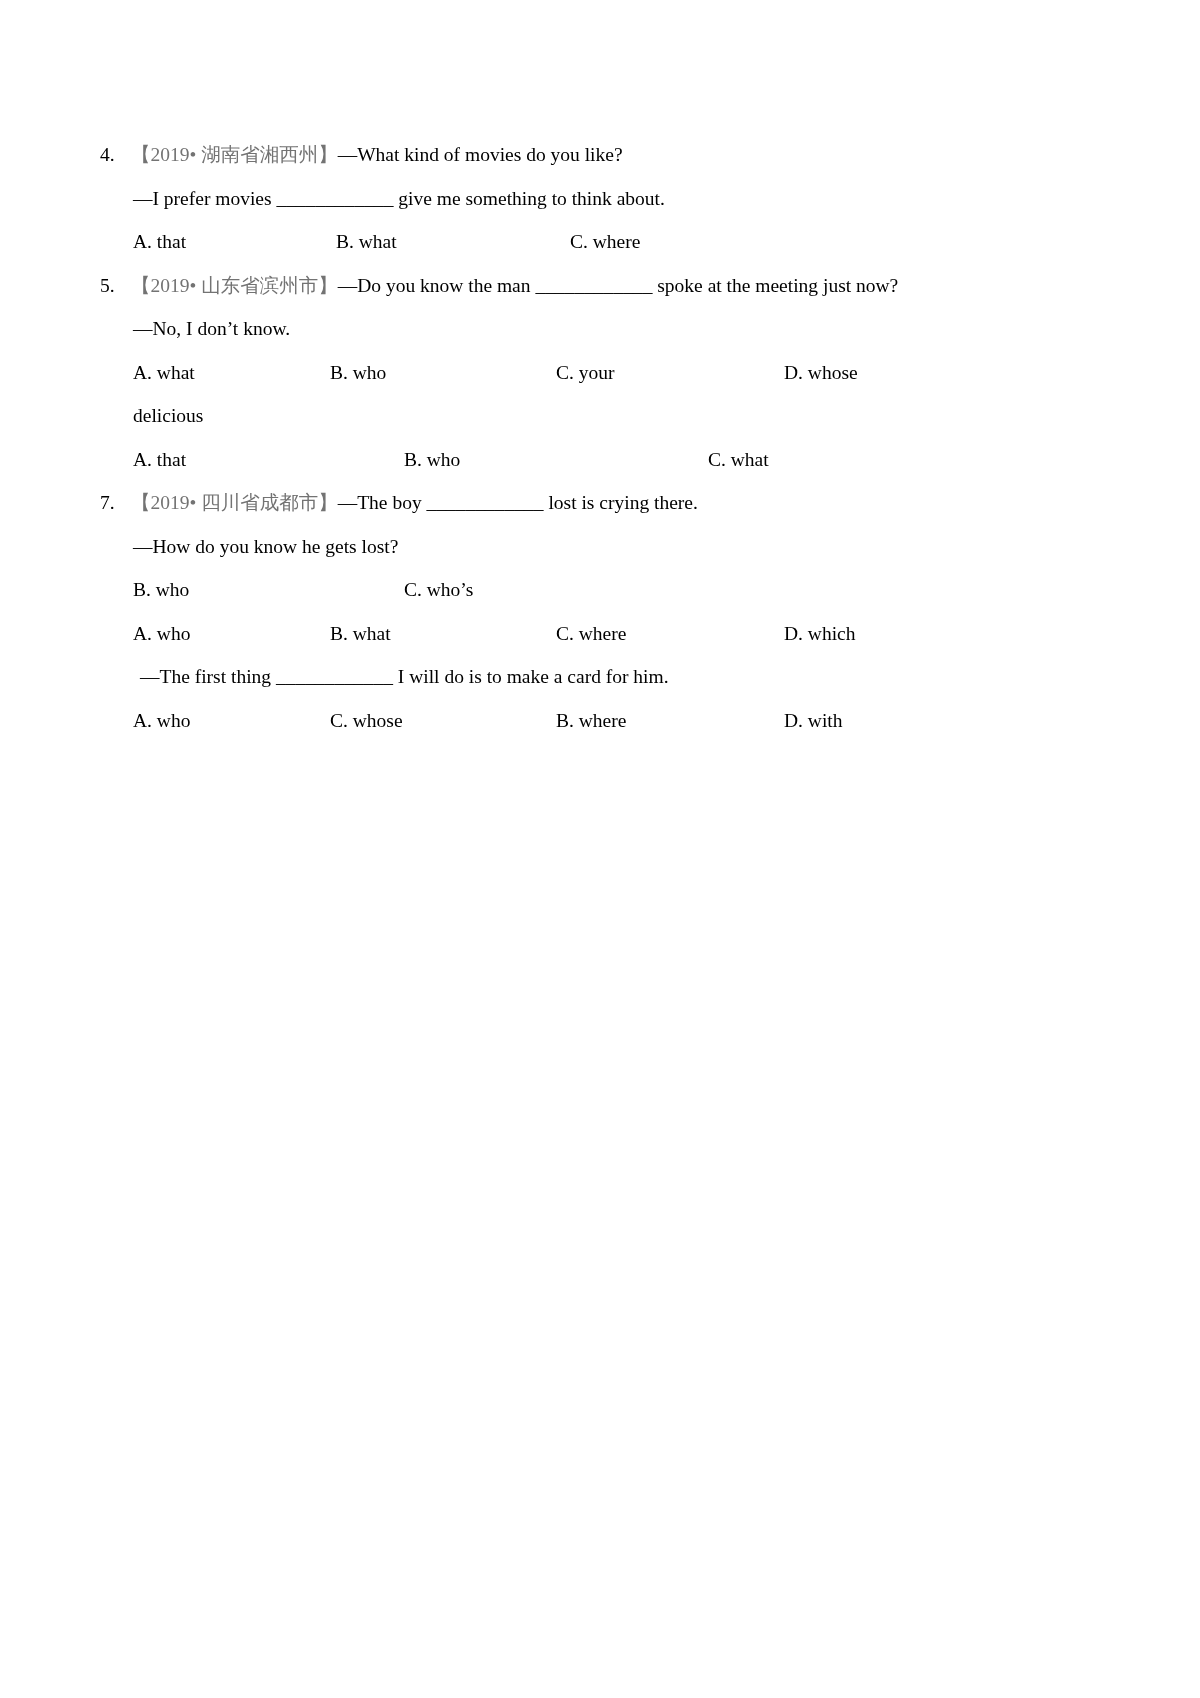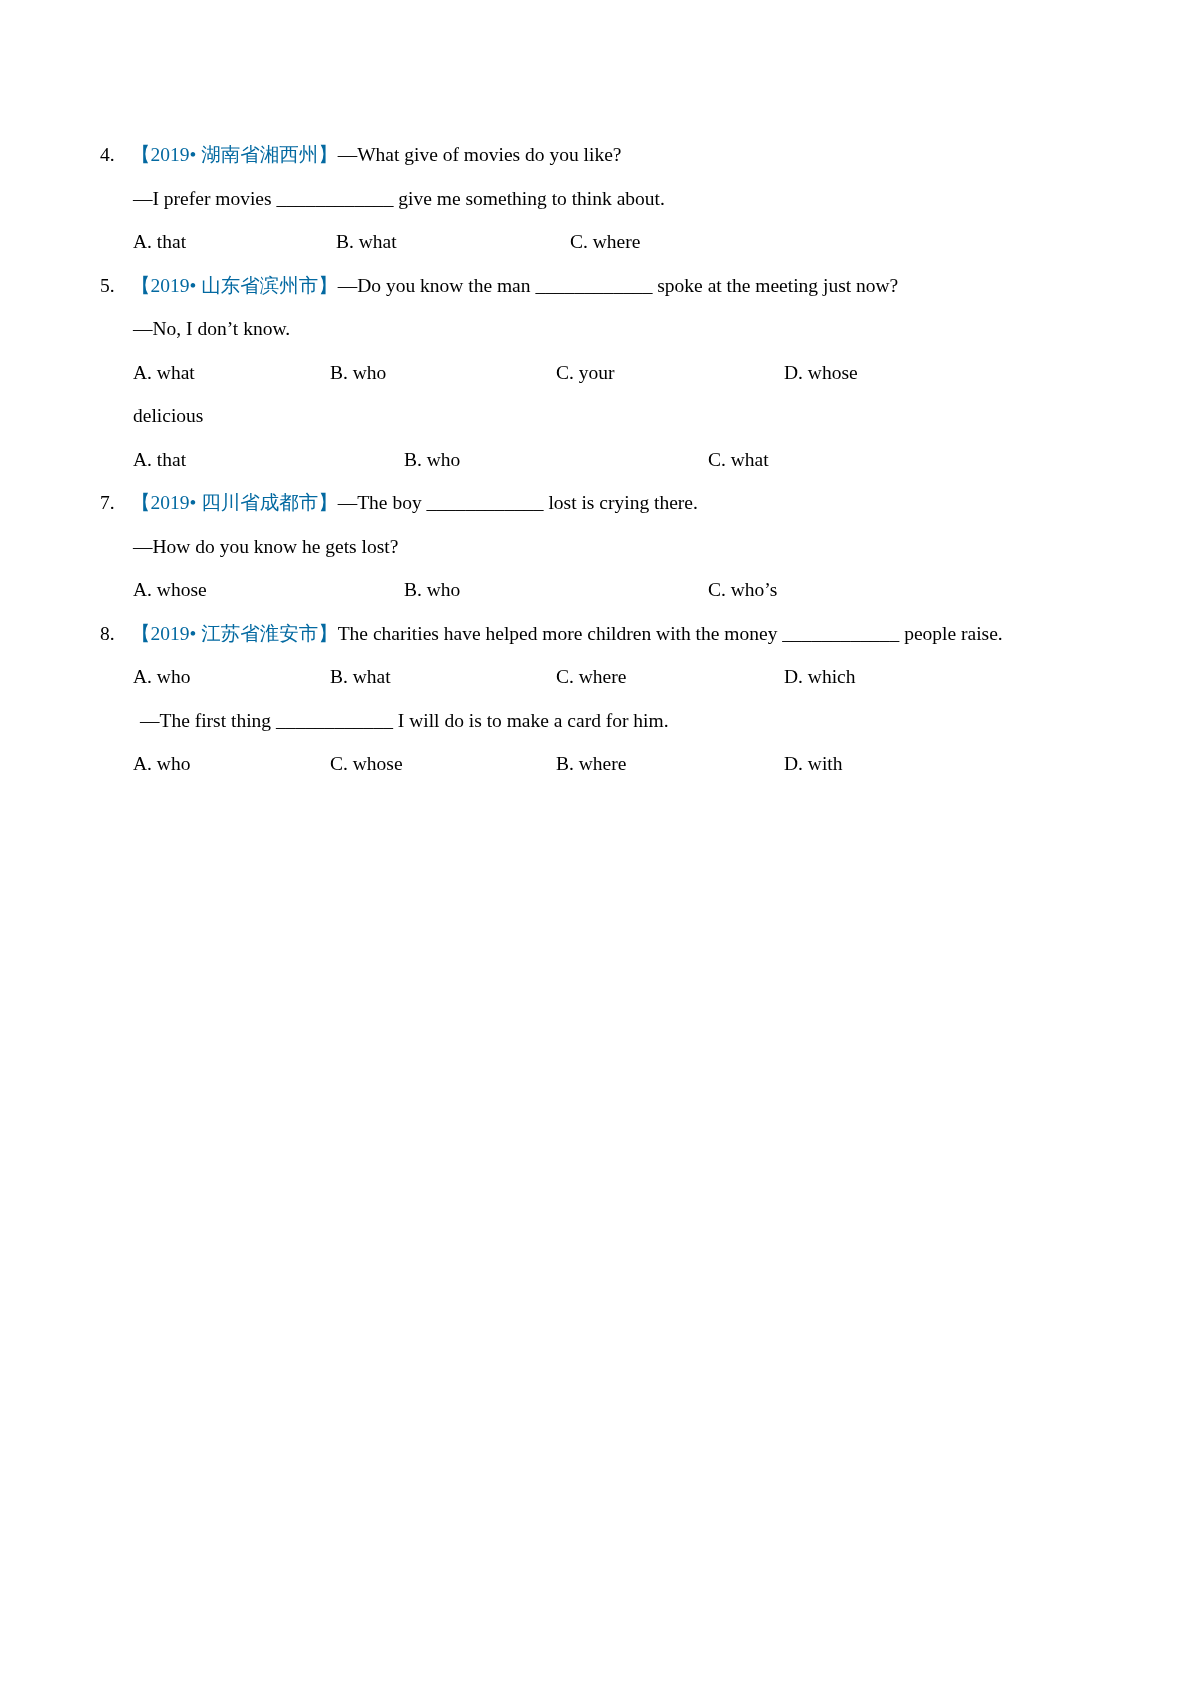--- a/index.html
+++ b/index.html
@@ -6,41 +6,41 @@
   html, body { background:#ffffff; }
   body {
     width:1200px; height:1698px;
     font-family:"Liberation Serif", "DejaVu Serif", serif;
     font-size:19.5px; color:#000000;
     position:relative; overflow:hidden;
   }
   .page { padding:133px 90px 0 100px; }
   .q-line { line-height:43.5px; white-space:nowrap; }
   .q-num { display:inline-block; width:31px; }
-  .tag { color:#0369a1; }
+  .tag { color:#737373; }
   .indent { padding-left:33px; }
   .indent2 { padding-left:40px; }
   .options { display:flex;align-items:center; }
   .opt { flex:0 0 auto; display:inline-block; }
   .cols-a .opt:nth-child(1){ width:203px; }
   .cols-a .opt:nth-child(2){ width:234px; }
   .cols-b .opt:nth-child(1){ width:197px; }
   .cols-b .opt:nth-child(2){ width:226px; }
   .cols-b .opt:nth-child(3){ width:228px; }
   .cols-c .opt:nth-child(1){ width:271px; }
   .cols-c .opt:nth-child(2){ width:304px; }
 </style>
 </head>
 <body>
 
 <div class="page">
 
   <div class="question">
     <div class="q-line">
-      <span class="q-num">4.</span><span class="tag">【2019• 湖南省湘西州】</span><span>—What give of movies do you like?</span>
+      <span class="q-num">4.</span><span class="tag">【2019• 湖南省湘西州】</span><span>—What kind of movies do you like?</span>
     </div>
     <div class="q-line indent">—I prefer movies ____________ give me something to think about.</div>
     <div class="q-line indent options cols-a">
       <span class="opt">A. that</span>
       <span class="opt">B. what</span>
       <span class="opt">C. where</span>
     </div>
   </div>
 
   <div class="question">
@@ -64,30 +64,26 @@
       <span class="opt">C. what</span>
     </div>
   </div>
 
   <div class="question">
     <div class="q-line">
       <span class="q-num">7.</span><span class="tag">【2019• 四川省成都市】</span><span>—The boy ____________ lost is crying there.</span>
     </div>
     <div class="q-line indent">—How do you know he gets lost?</div>
     <div class="q-line indent options cols-c">
-      <span class="opt">A. whose</span>
       <span class="opt">B. who</span>
       <span class="opt">C. who’s</span>
     </div>
   </div>
 
   <div class="question">
-    <div class="q-line">
-      <span class="q-num">8.</span><span class="tag">【2019• 江苏省淮安市】</span><span>The charities have helped more children with the money ____________ people raise.</span>
-    </div>
     <div class="q-line indent options cols-b">
       <span class="opt">A. who</span>
       <span class="opt">B. what</span>
       <span class="opt">C. where</span>
       <span class="opt">D. which</span>
     </div>
   </div>
 
   <div class="question">
     <div class="q-line indent2">—The first thing ____________ I will do is to make a card for him.</div>

